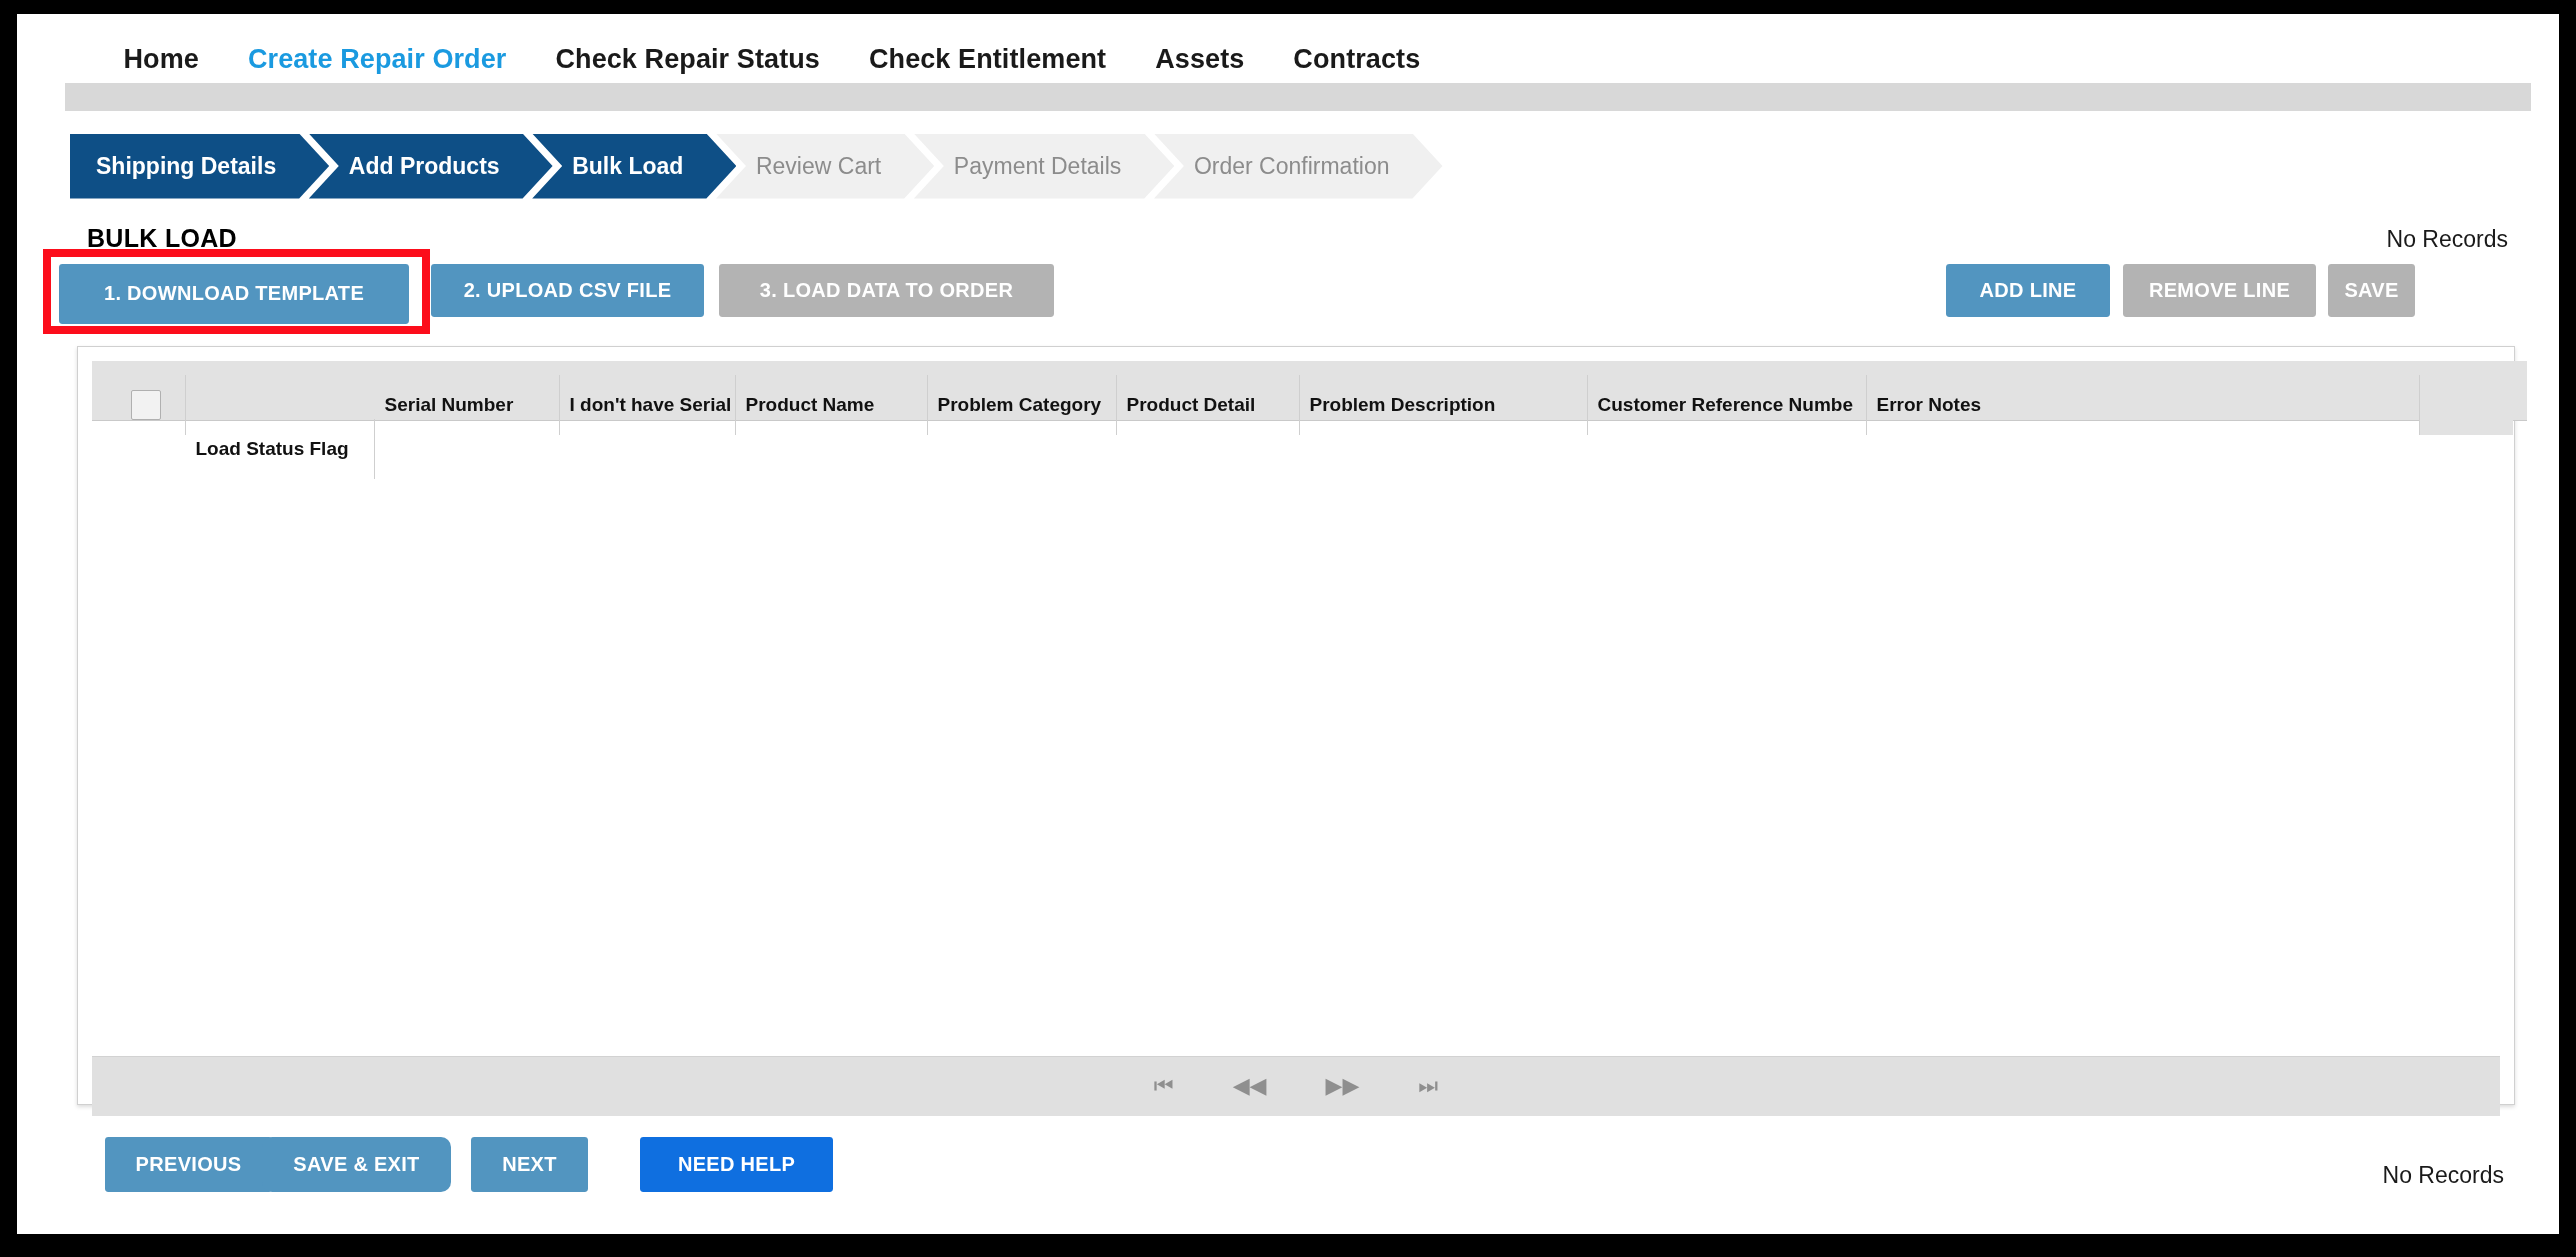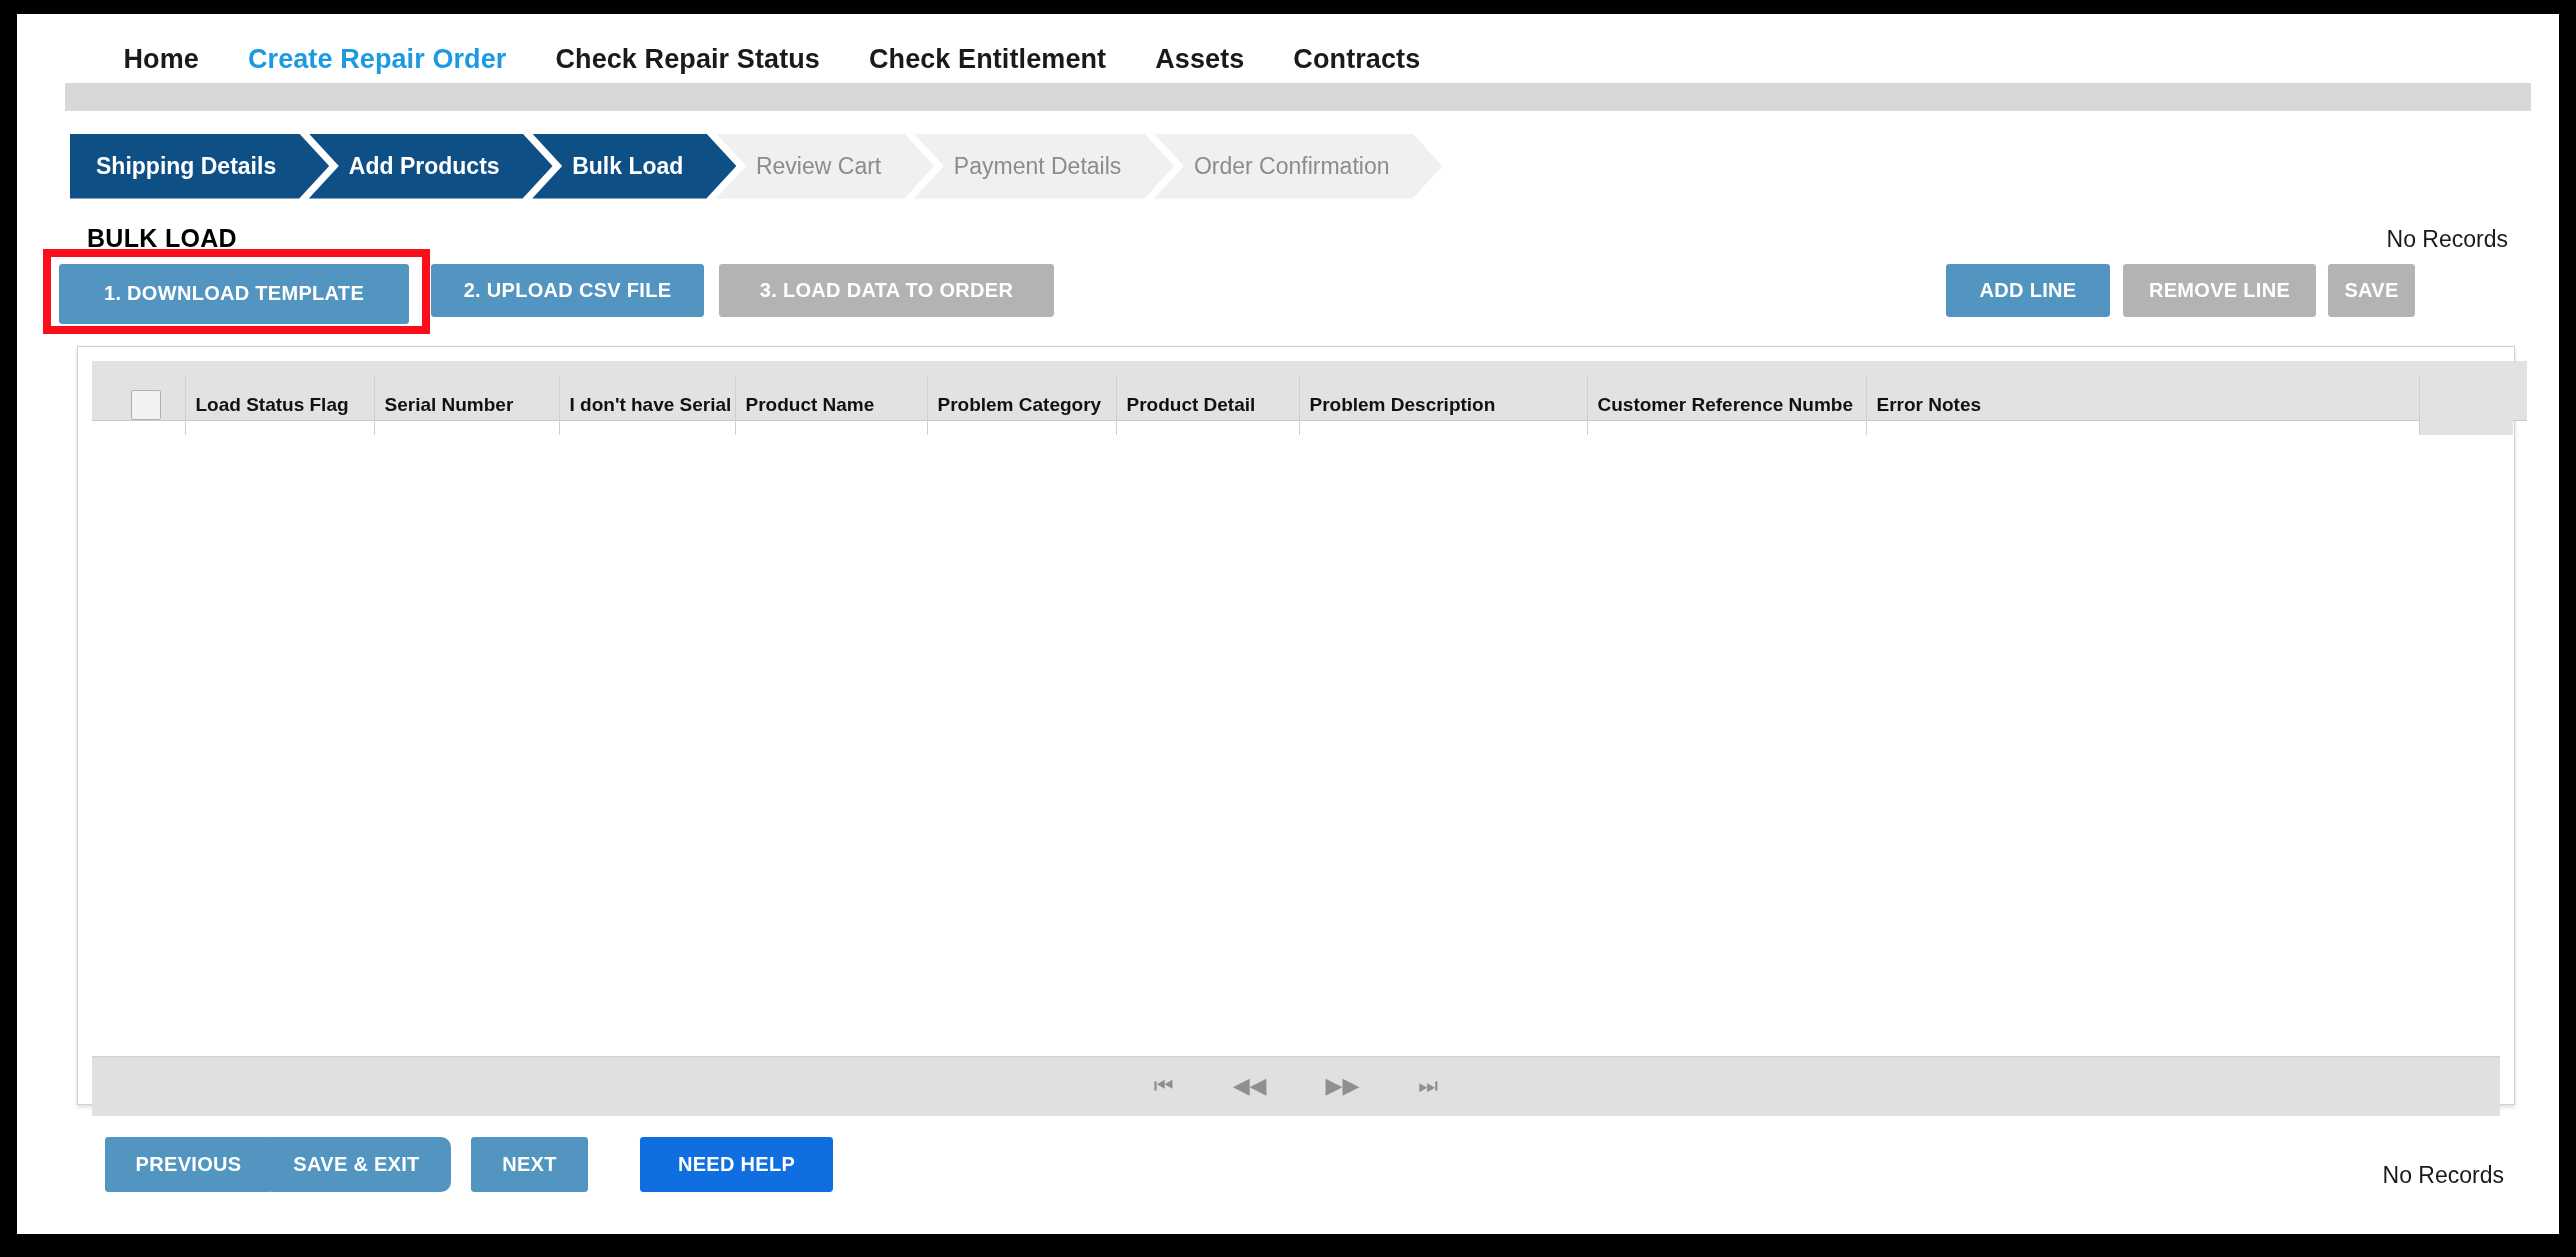--- a/index.html
+++ b/index.html
@@ -320,21 +320,21 @@
 
   <button id="btn-addline" class="btn btn-blue">ADD LINE</button>
   <button id="btn-removeline" class="btn btn-gray">REMOVE LINE</button>
   <button id="btn-save" class="btn btn-gray">SAVE</button>
 
   <div id="grid">
     <div id="grid-header">
         <div class="hcell check-col" style="width: 80px; flex: 0 0 80px;">
           <div class="grid-checkbox"></div>
         </div>
-        <div class="hcell" style="width: 189px; flex: 0 0 189px;">Load Status Flag</div>
+        <div class="hcell" style="width: 189px; flex: 0 0 189px; margin-top: 44px;">Load Status Flag</div>
         <div class="hcell" style="width: 185px; flex: 0 0 185px;">Serial Number</div>
         <div class="hcell" style="width: 176px; flex: 0 0 176px;">I don't have Serial</div>
         <div class="hcell" style="width: 192px; flex: 0 0 192px;">Product Name</div>
         <div class="hcell" style="width: 189px; flex: 0 0 189px;">Problem Category</div>
         <div class="hcell" style="width: 183px; flex: 0 0 183px;">Product Detail</div>
         <div class="hcell" style="width: 288px; flex: 0 0 288px;">Problem Description</div>
         <div class="hcell" style="width: 279px; flex: 0 0 279px;">Customer Reference Numbe</div>
         <div class="hcell" style="width: 553px; flex: 0 0 553px;">Error Notes</div>
         <div class="hcell filler"></div>
       </div>

